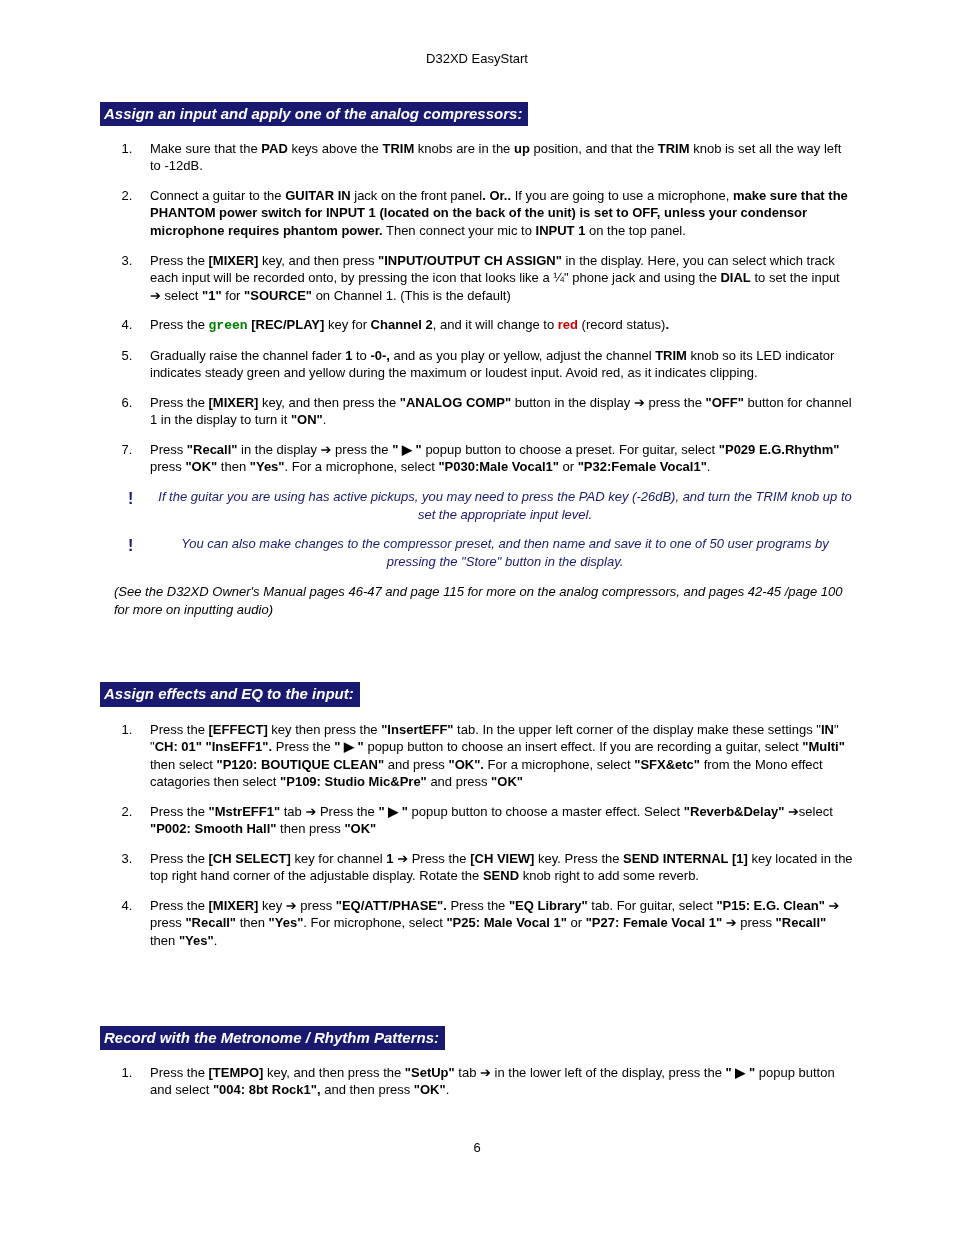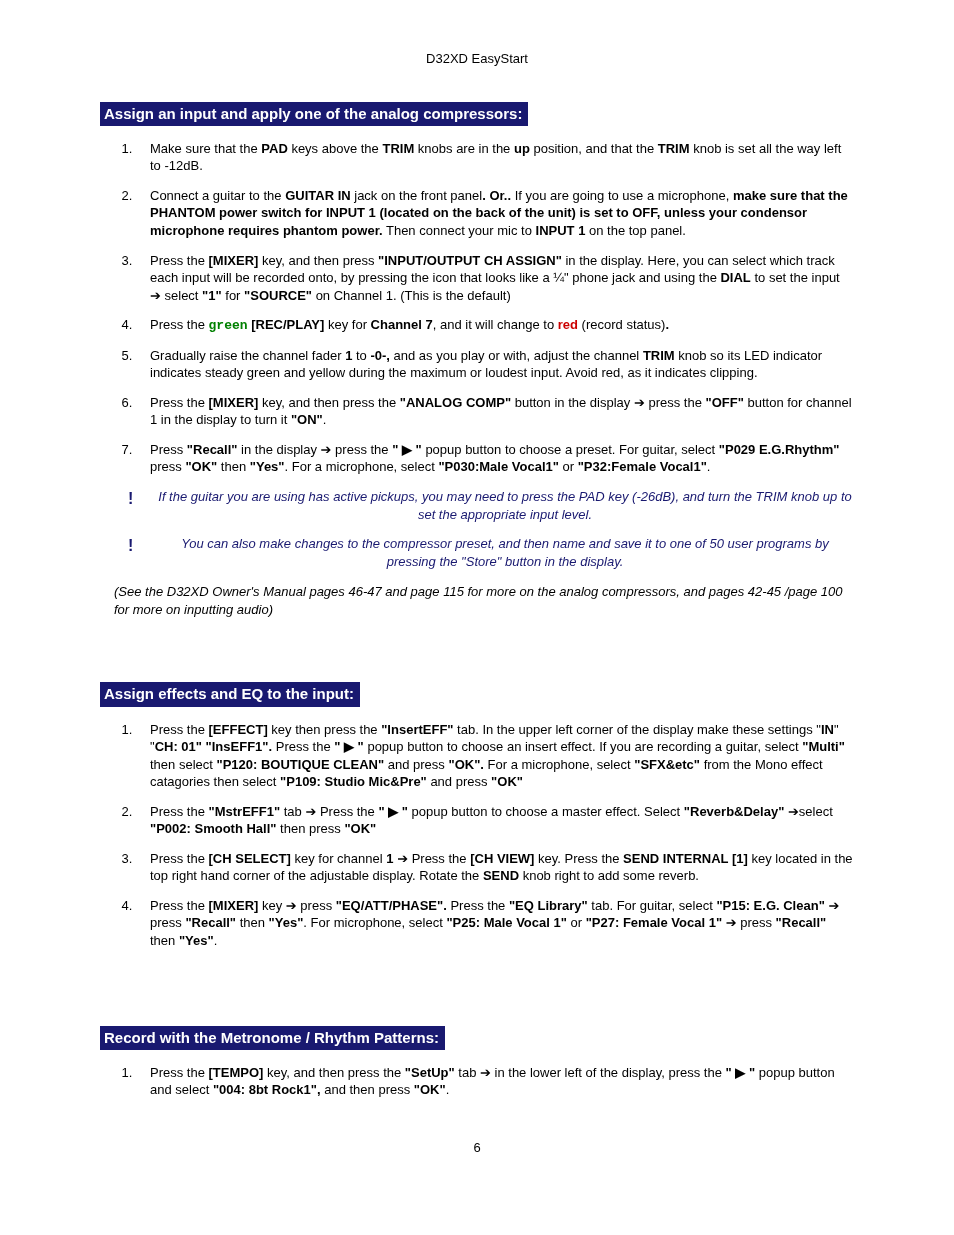--- a/index.html
+++ b/index.html
@@ -13,20 +13,21 @@
   }
   .header-title {
     font-size: 13px;
     margin-bottom: 34px;
     text-align: center;
   }
   .section-heading {
     display: inline-block;
     background: #191970;
     color: #fff;
+    font-style: italic;
     font-weight: bold;
     font-size: 15px;
     padding: 2px 6px 2px 4px;
     margin-bottom: 14px;
   }
   ol {
     margin: 0 0 0 36px;
     padding: 0;
   }
   ol li {
@@ -84,24 +85,24 @@
   <li>
     <span>Make sure that the </span><span class="bold">PAD</span><span> keys above the </span><span class="bold">TRIM</span><span> knobs are in the </span><span class="bold">up</span><span> position, and that the </span><span class="bold">TRIM</span><span> knob is set all the way left to -12dB.</span>
   </li>
   <li>
     <span>Connect a guitar to the </span><span class="bold">GUITAR IN</span><span> jack on the front panel</span><span class="bold">. Or..</span><span> If you are going to use a microphone, </span><span class="bold">make sure that the PHANTOM power switch for INPUT 1 (located on the back of the unit) is set to OFF, unless your condensor microphone requires phantom power.</span><span> Then connect your mic to </span><span class="bold">INPUT 1</span><span> on the top panel.</span>
   </li>
   <li>
     <span>Press the </span><span class="bold">[MIXER]</span><span> key, and then press </span><span class="bold">"INPUT/OUTPUT CH ASSIGN"</span><span> in the display. Here, you can select which track each input will be recorded onto, by pressing the icon that looks like a ¼" phone jack and using the </span><span class="bold">DIAL</span><span> to set the input </span><span class="arrow">➔</span><span> select </span><span class="bold">"1"</span><span> for </span><span class="bold">"SOURCE"</span><span> on Channel 1. (This is the default)</span>
   </li>
   <li>
-    <span>Press the </span><span class="green">green</span><span class="bold"> [REC/PLAY]</span><span> key for </span><span class="bold">Channel 7</span><span>, and it will change to </span><span class="red">red</span><span> (record status)</span><span class="bold">.</span>
+    <span>Press the </span><span class="green">green</span><span class="bold"> [REC/PLAY]</span><span> key for </span><span class="bold">Channel 2</span><span>, and it will change to </span><span class="red">red</span><span> (record status)</span><span class="bold">.</span>
   </li>
   <li>
-    <span>Gradually raise the channel fader </span><span class="bold">1</span><span> to  </span><span class="bold">-0-,</span><span> and as you play or with, adjust the channel </span><span class="bold">TRIM</span><span> knob so its LED indicator indicates steady green and yellow during the maximum or loudest input. Avoid red, as it indicates clipping.</span>
+    <span>Gradually raise the channel fader </span><span class="bold">1</span><span> to  </span><span class="bold">-0-,</span><span> and as you play or yellow, adjust the channel </span><span class="bold">TRIM</span><span> knob so its LED indicator indicates steady green and yellow during the maximum or loudest input. Avoid red, as it indicates clipping.</span>
   </li>
   <li>
     <span>Press the </span><span class="bold">[MIXER]</span><span> key, and then press the </span><span class="bold">"ANALOG COMP"</span><span> button in the display </span><span class="arrow">➔</span><span> press the </span><span class="bold">"OFF"</span><span> button for channel 1 in the display to turn it </span><span class="bold">"ON"</span><span>.</span>
   </li>
   <li>
     <span>Press </span><span class="bold">"Recall"</span><span> in the display </span><span class="arrow">➔</span><span> press the </span><span class="bold">" ▶ "</span><span> popup button to choose a preset. For guitar, select </span><span class="bold">"P029 E.G.Rhythm"</span><span> press </span><span class="bold">"OK"</span><span> then </span><span class="bold">"Yes"</span><span>. For a microphone, select </span><span class="bold">"P030:Male Vocal1"</span><span> or </span><span class="bold">"P32:Female Vocal1"</span><span>.</span>
   </li>
 </ol>
 
 <div class="note-row">

